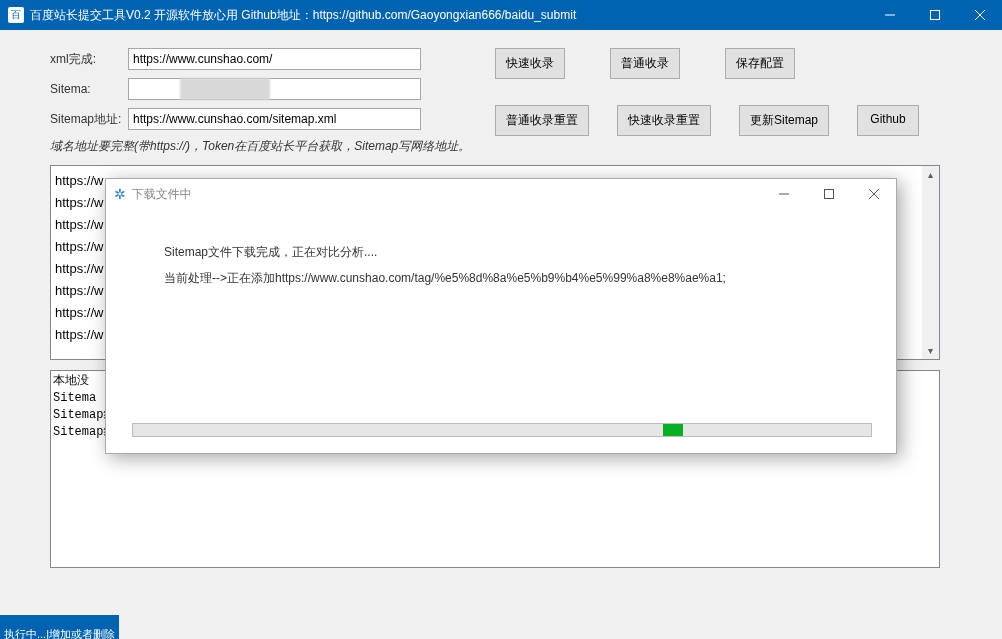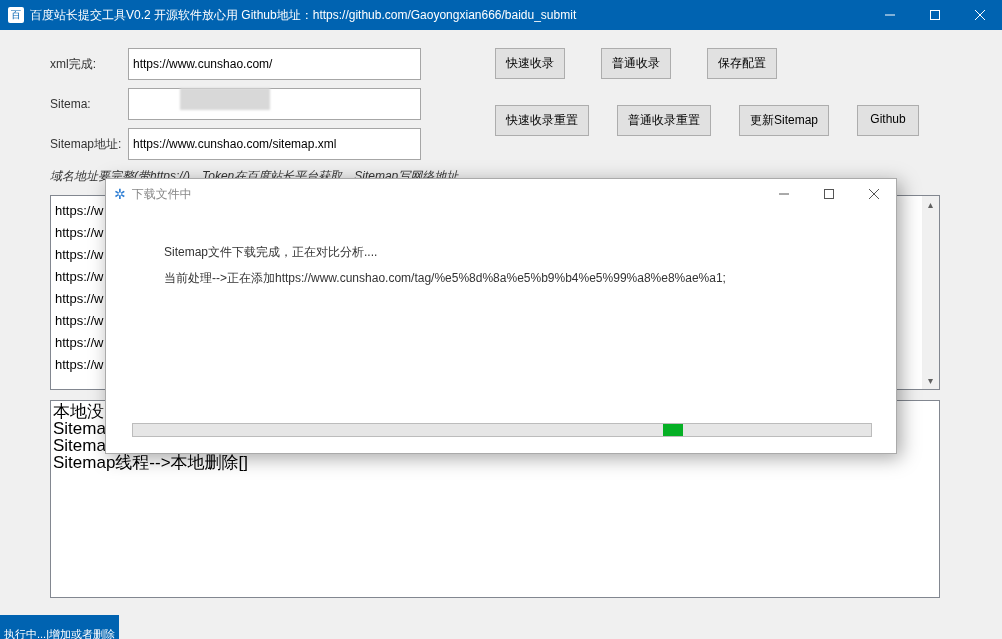--- a/index.html
+++ b/index.html
@@ -43,35 +43,35 @@
       position: relative;
     }
     .form-label {
       width: 78px;
       font-size: 12px;
       color: #333;
     }
     .form-input {
       border: 1px solid #a6a6a6;
       background: #fff;
-      height: 32px;
+      height: 22px;
       padding: 2px 4px;
       font-size: 12px;
       width: 293px;
     }
     .token-blur {
       position: absolute;
       left: 130px;
       top: 0;
       width: 90px;
       height: 22px;
       background: #d8d8d8;
       filter: blur(1px);
     }
-    .btn-row1 { position: absolute; left: 495px; top: 18px; display: flex; gap: 36px; }
+    .btn-row1 { position: absolute; left: 495px; top: 18px; display: flex; gap: 45px; }
     .btn-row2 { position: absolute; left: 495px; top: 75px; display: flex; gap: 28px; }
     .winbtn {
       background: #e1e1e1;
       border: 1px solid #adadad;
       padding: 6px 10px;
       font-size: 12px;
       min-width: 62px;
       text-align: center;
       cursor: pointer;
     }
@@ -109,22 +109,22 @@
     }
     .sb-arrow { height:17px; text-align:center; font-size:10px; color:#606060; line-height:17px; background:#f0f0f0;}
     .log-box2 {
       border: 1px solid #828790;
       background: #fff;
       width: 890px;
       height: 198px;
       margin-top: 10px;
       padding: 2px;
       overflow: hidden;
-      font-family: Liberation Sans, sans-serif;
-      font-size: 17px;
+      font-family: Liberation Mono, monospace;
+      font-size: 12px;
       line-height: 17px;
     }
     .log-box2 .line2 { white-space: pre; }
     .status-bar {
       position: absolute;
       left: 0; bottom: 0;
       height: 14px;
       background: #0063b1;
       color: #fff;
       font-size: 11px;
@@ -229,22 +229,22 @@
     <input class="form-input" value="https://www.cunshao.com/sitemap.xml" style="">
   </div>
   <div class="hint">域名地址要完整(带https://)，Token在百度站长平台获取，Sitemap写网络地址。</div>
 
   <div class="btn-row1">
     <div class="winbtn">快速收录</div>
     <div class="winbtn">普通收录</div>
     <div class="winbtn">保存配置</div>
   </div>
   <div class="btn-row2">
+    <div class="winbtn">普通收录重置</div>
     <div class="winbtn">快速收录重置</div>
-    <div class="winbtn">普通收录重置</div>
     <div class="winbtn">更新Sitemap</div>
     <div class="winbtn">Github</div>
   </div>
 
   <div class="log-box">
     <div class="line"></div>
     <div class="line">https://w</div>
     <div class="line">https://w</div>
     <div class="line">https://w</div>
     <div class="line">https://w</div>

